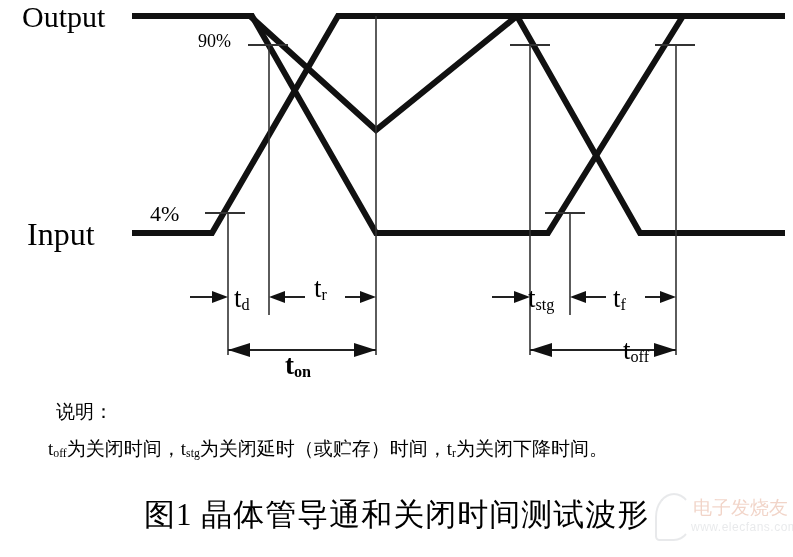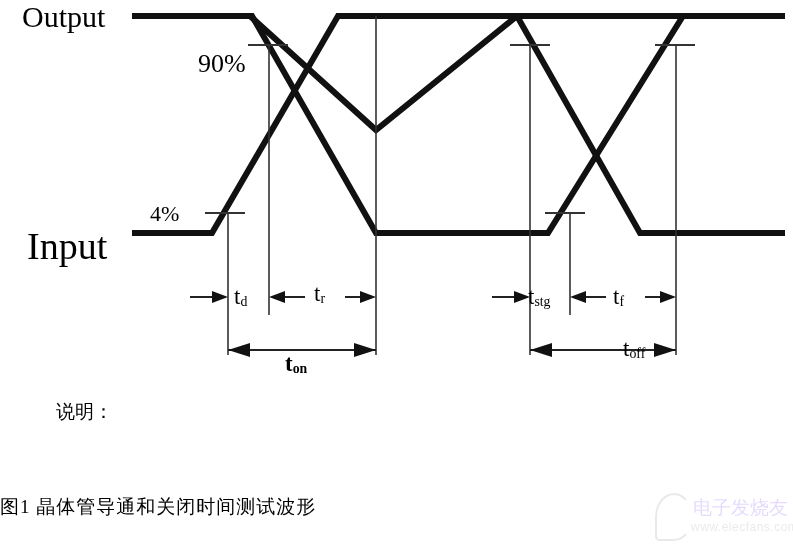--- a/index.html
+++ b/index.html
@@ -61,48 +61,47 @@
     white-space: nowrap;
     line-height: 1;
   }
   #output-label {
     left: 22px;
     top: 2px;
     font-size: 30px;
   }
   #input-label {
     left: 27px;
-    top: 227px;
-    font-size: 38px;
+    top: 218px;
+    font-size: 32px;
   }
   #pct90-label {
     left: 198px;
     top: 32px;
-    font-size: 26px;
-    margin-top: 19px;
+    font-size: 18px;
   }
   #pct10-label {
     left: 150px;
     top: 203px;
     font-size: 22px;
   }
   .dim-label {
     position: absolute;
-    font-size: 23px;
+    font-size: 27px;
     white-space: nowrap;
     line-height: 1;
   }
   .dim-label sub {
     font-size: 0.6em;
     vertical-align: baseline;
     position: relative;
     bottom: -0.18em;
   }
   #label-td   { left: 234px; top: 285px; }
-  #label-tr   { left: 314px; top: 282px; }
+  #label-tr   { left: 314px; top: 275px; }
   #label-ton  { left: 285px; top: 352px; font-weight: bold; }
   #label-tstg { left: 528px; top: 285px; }
   #label-tf   { left: 613px; top: 285px; font-family: Liberation Serif, serif; }
   #label-toff { left: 583px; top: 337px; margin-left: 40px; }
 
   .note-block {
     position: absolute;
     left: 48px;
     top: 372px;
     width: 730px;
@@ -117,38 +116,39 @@
     bottom: -0.2em;
   }
   .note-head {
     margin-left: 8px;
   }
   #caption {
     position: absolute;
     left: 0;
     top: 494px;
     width: 793px;
-    font-size: 19px;
+    text-align: center;
+    font-size: 31px;
     letter-spacing: 1px;
   }
   #watermark {
     position: absolute;
     right: 6px;
     bottom: 6px;
     width: 132px;
     height: 62px;
     opacity: 0.22;
     pointer-events: none;
   }
   #watermark .wm-text {
     position: absolute;
     left: 38px;
     top: 6px;
     font-size: 19px;
-    color: #8b5cf6;
+    color: #c2410c;
     font-family: "Liberation Sans", sans-serif;
     white-space: nowrap;
   }
   #watermark .wm-url {
     position: absolute;
     left: 36px;
     top: 31px;
     font-size: 12px;
     color: #9aa0a8;
     font-family: "Liberation Sans", sans-serif;
@@ -246,20 +246,21 @@
   <div class="dim-label" id="label-tf">
     <span>t</span><sub>f</sub>
   </div>
 
   <div class="dim-label" id="label-toff">
     <span>t</span><sub>off</sub>
   </div>
 
   <div class="note-block">
     <div class="note-head">说明：</div>
+    <div><span>t</span><sub>off</sub><span>为关闭时间，t</span><sub>stg</sub><span>为关闭延时（或贮存）时间，t</span><sub>r</sub><span>为关闭下降时间。</span></div>
   </div>
 
   <div id="caption">图1 晶体管导通和关闭时间测试波形</div>
 
   <div id="watermark">
     <div class="wm-mark"></div>
     <div class="wm-text">电子发烧友</div>
     <div class="wm-url">www.elecfans.com</div>
   </div>
 

